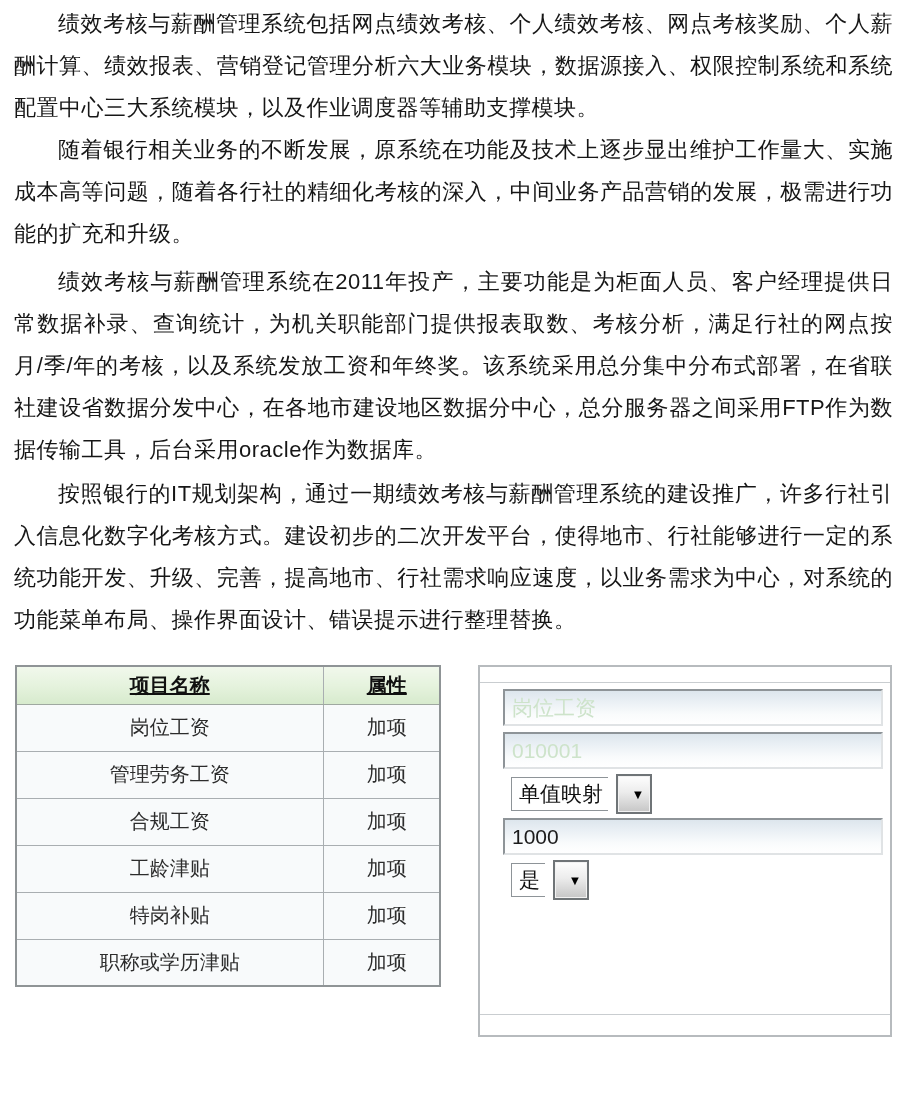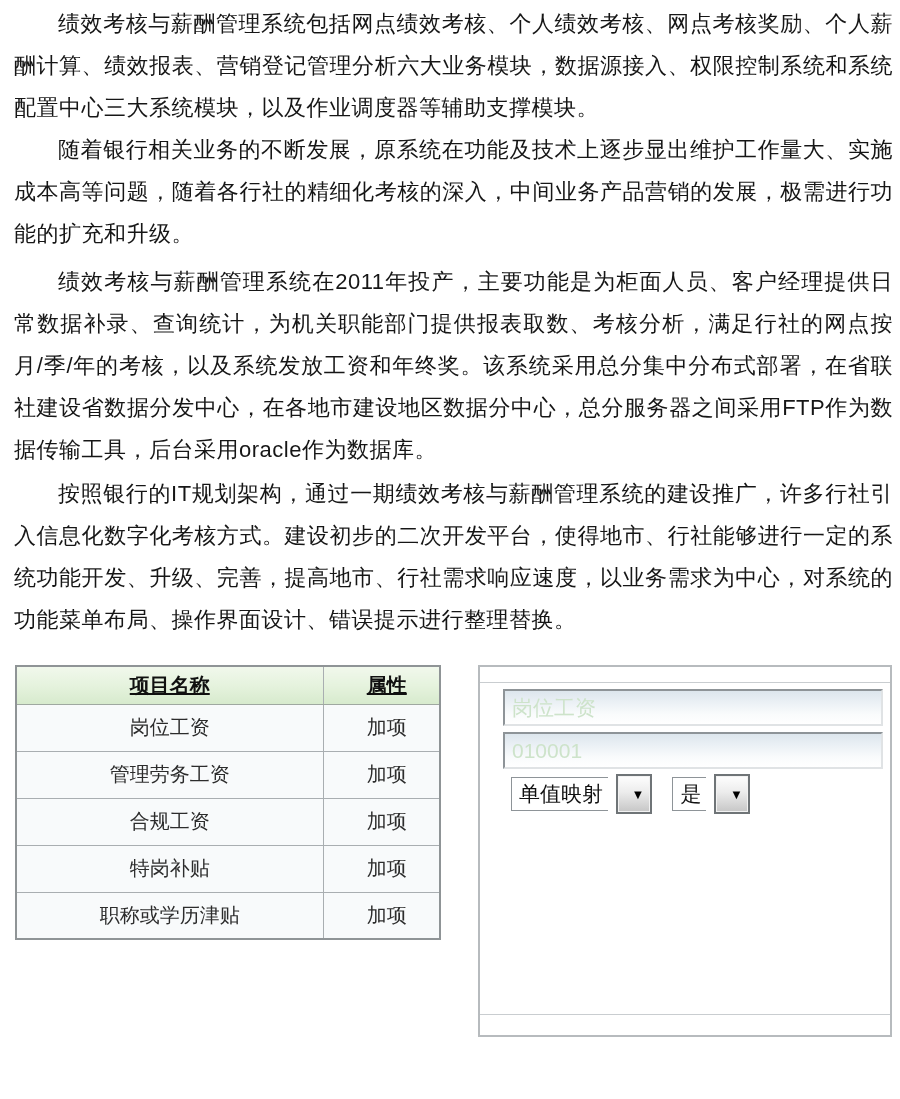--- a/index.html
+++ b/index.html
@@ -134,20 +134,24 @@
       </tr>
       <tr>
         <td>管理劳务工资</td>
         <td class="col-attr">加项</td>
       </tr>
       <tr>
         <td>合规工资</td>
         <td class="col-attr">加项</td>
       </tr>
       <tr>
+        <td>工龄津贴</td>
+        <td class="col-attr">加项</td>
+      </tr>
+      <tr>
         <td>特岗补贴</td>
         <td class="col-attr">加项</td>
       </tr>
       <tr>
         <td>职称或学历津贴</td>
         <td class="col-attr">加项</td>
       </tr>
     </tbody>
   </table>
 
@@ -160,20 +164,21 @@
     <input class="inp dim f-gap-6" type="text" readonly="" value="010001" style="">
 
 
     <div class="dropdown f-gap-5">
       <span class="dd-text">单值映射</span>
       <button class="dd-btn">
         <span class="dd-arrow">▼</span>
       </button>
     </div>
 
+    <input class="inp f-gap-4" type="text" value="1000" style="">
 
     <div class="dropdown f-gap-5">
       <span class="dd-text">是</span>
       <button class="dd-btn">
         <span class="dd-arrow">▼</span>
       </button>
     </div>
 
     <div class="panel-divider bottom"></div>
   </div>

